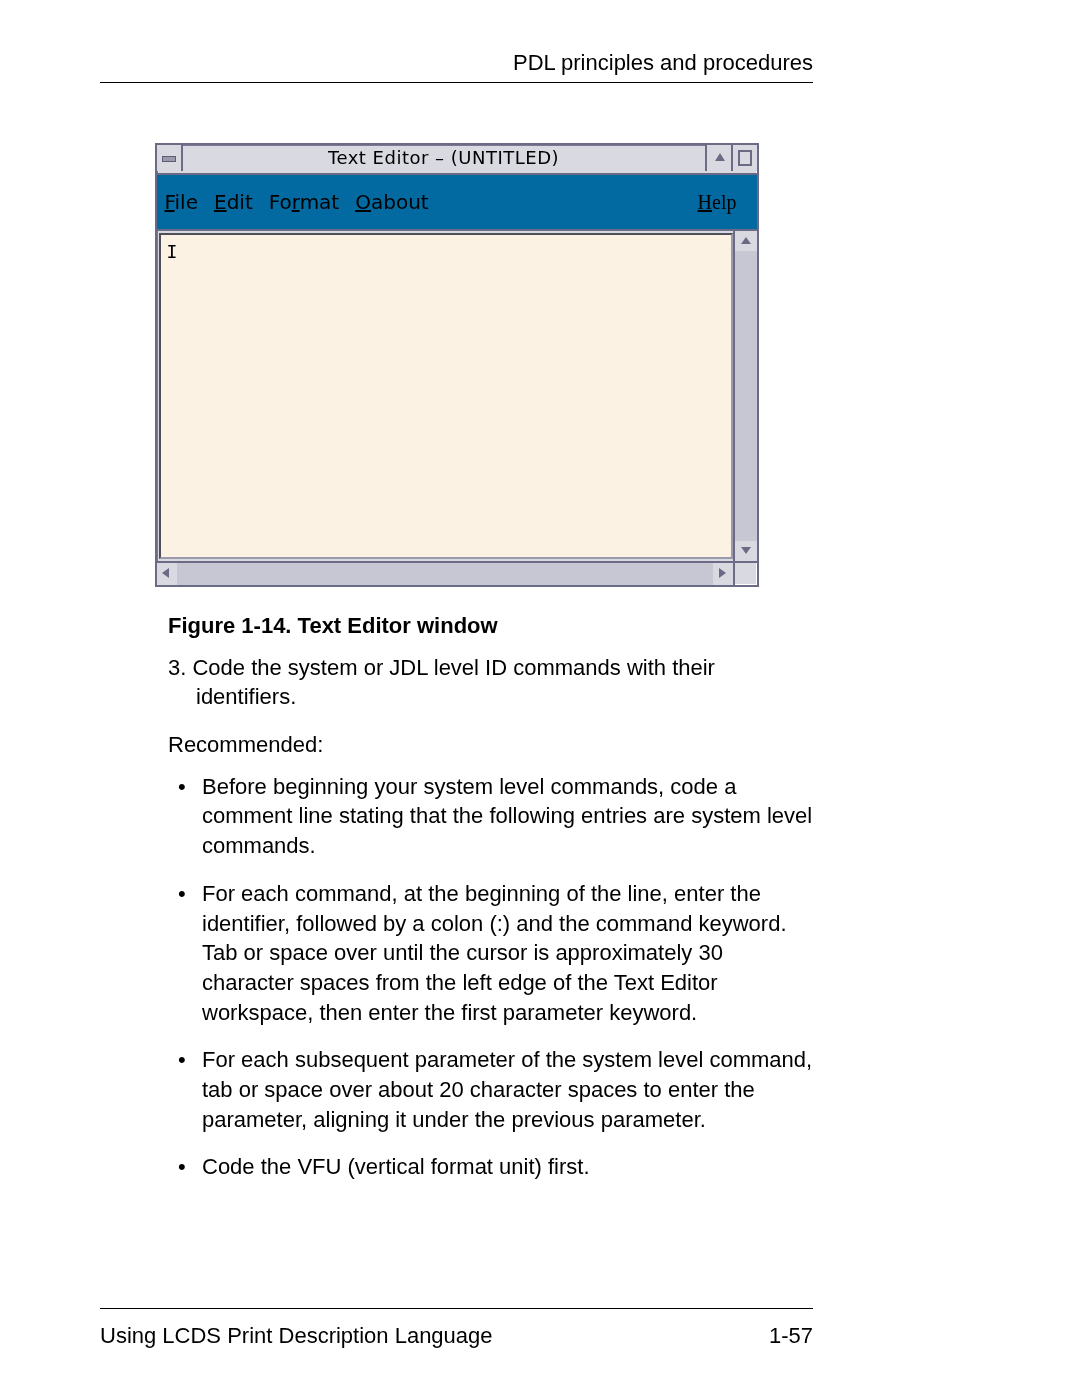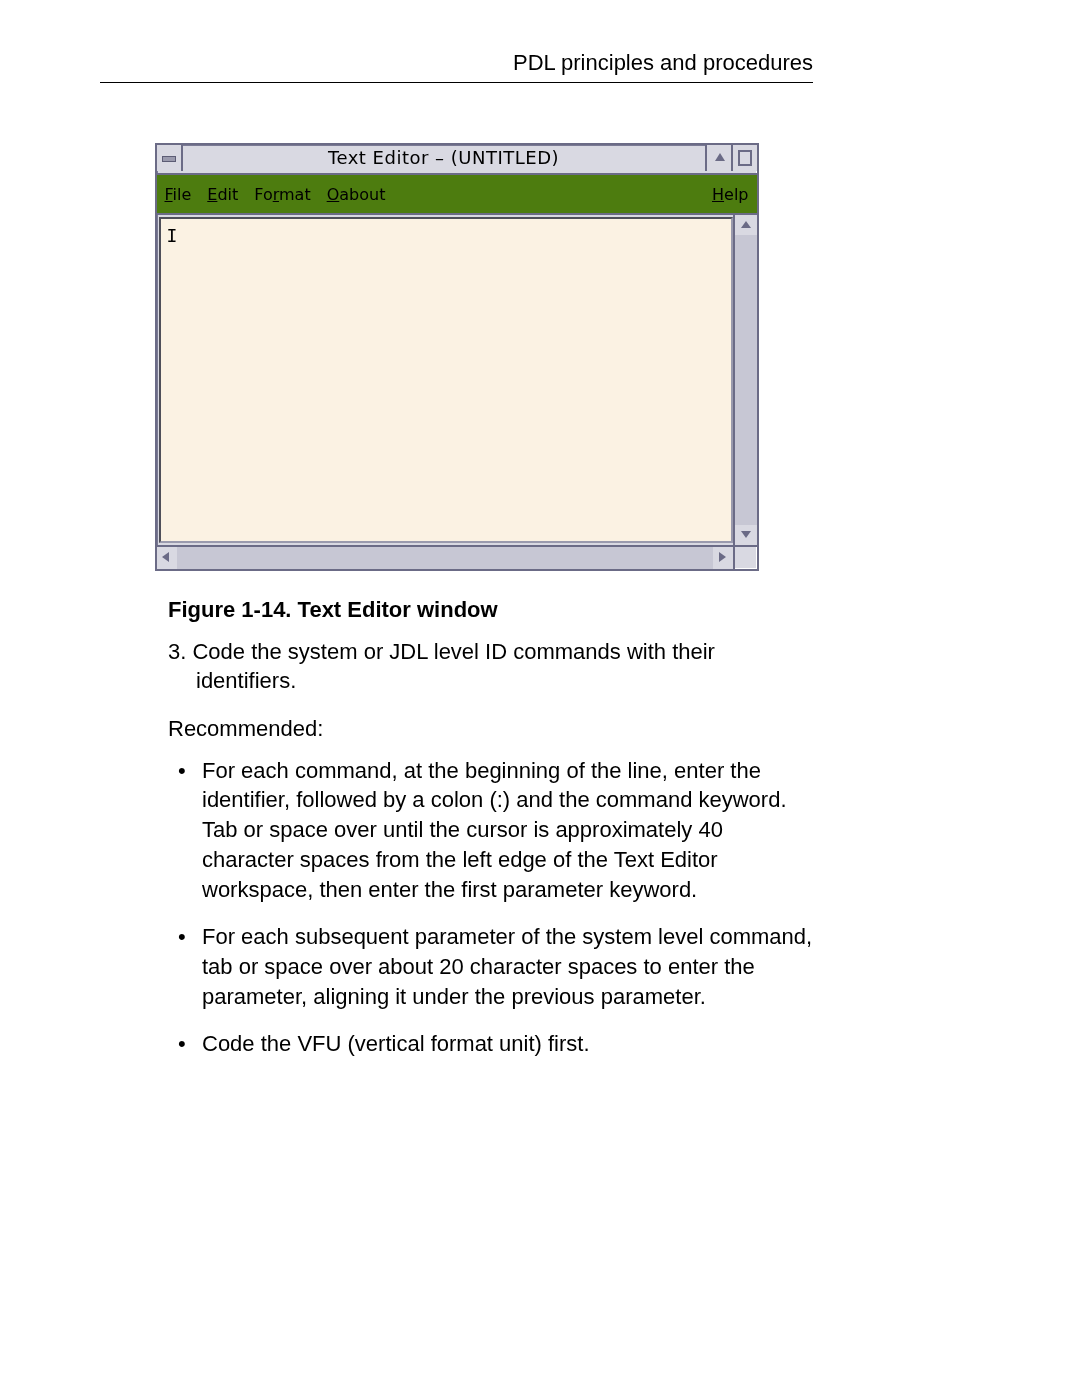--- a/index.html
+++ b/index.html
@@ -93,28 +93,28 @@
   .te-title {
     flex: 1;
     text-align: center;
     line-height: 26px;
     letter-spacing: .5px;
   }
   .te-menubar {
     display:flex;
     height: 30px;
     align-items: center;
-    padding: 4px 8px;
+    padding: 12px 8px;
     border-bottom: 2px solid #6b6b86;
-    font-size: 16px;
-    background: #4d7c0f;
+    font-size: 20px;
+    background: #0369a1;
   }
   .te-menu-item { margin-right: 16px; }
   .te-menu-item .ul { text-decoration: underline; }
-  .te-menu-help { margin-left: auto; margin-right:0; }
+  .te-menu-help { margin-left: auto; margin-right:12px;font-family:Liberation Serif, serif; }
   .te-body-row { display:flex; height: 330px; }
   .te-textarea {
     flex:1;
     background:#fbf2e3;
     border: 2px inset #9a9aad;
     margin:2px 0 2px 2px;
     position: relative;
   }
   .te-cursor {
     position:absolute;
@@ -234,19 +234,24 @@
   </div>
 
   <div class="content">
     <p class="figcaption">Figure 1-14. Text Editor window</p>
 
     <p class="numpara">3. Code the system or JDL level ID commands with their identifiers.</p>
 
     <p class="subhead">Recommended:</p>
 
     <ul class="bullets">
-      <li>For each command, at the beginning of the line, enter the identifier, followed by a colon (:) and the command keyword. Tab or space over until the cursor is approximately 40 character spaces from the left edge of the Text Editor workspace, then enter the first parameter keyword.</li>
+      <li>Before beginning your system level commands, code a comment line stating that the following entries are system level commands.</li>
+      <li>For each command, at the beginning of the line, enter the identifier, followed by a colon (:) and the command keyword. Tab or space over until the cursor is approximately 30 character spaces from the left edge of the Text Editor workspace, then enter the first parameter keyword.</li>
       <li>For each subsequent parameter of the system level command, tab or space over about 20 character spaces to enter the parameter, aligning it under the previous parameter.</li>
       <li>Code the VFU (vertical format unit) first.</li>
     </ul>
   </div>
 
+  <div class="footer-area">
+    <span class="left">Using LCDS Print Description Language</span>
+    <span class="right">1-57</span>
+  </div>
 </div>
 
 </body></html>

